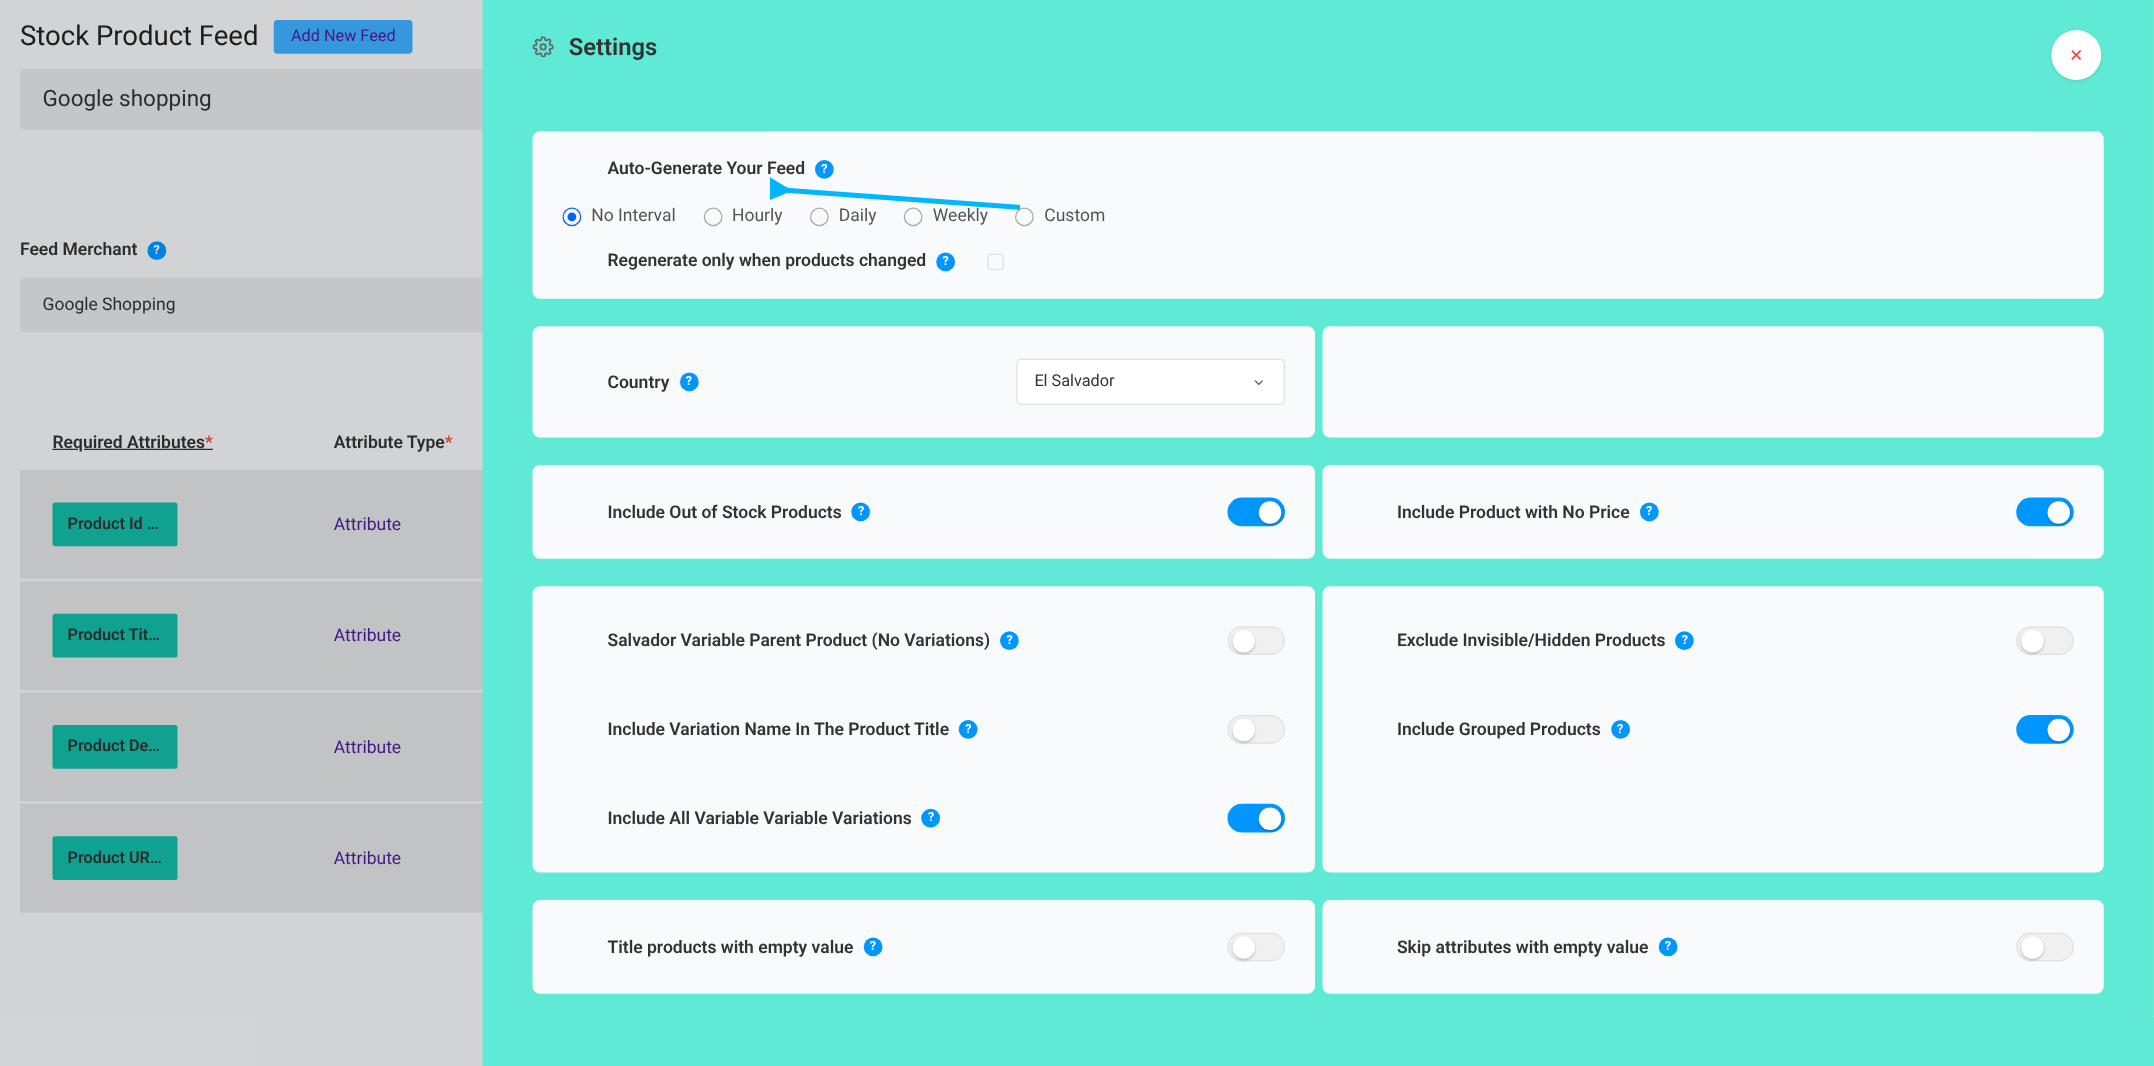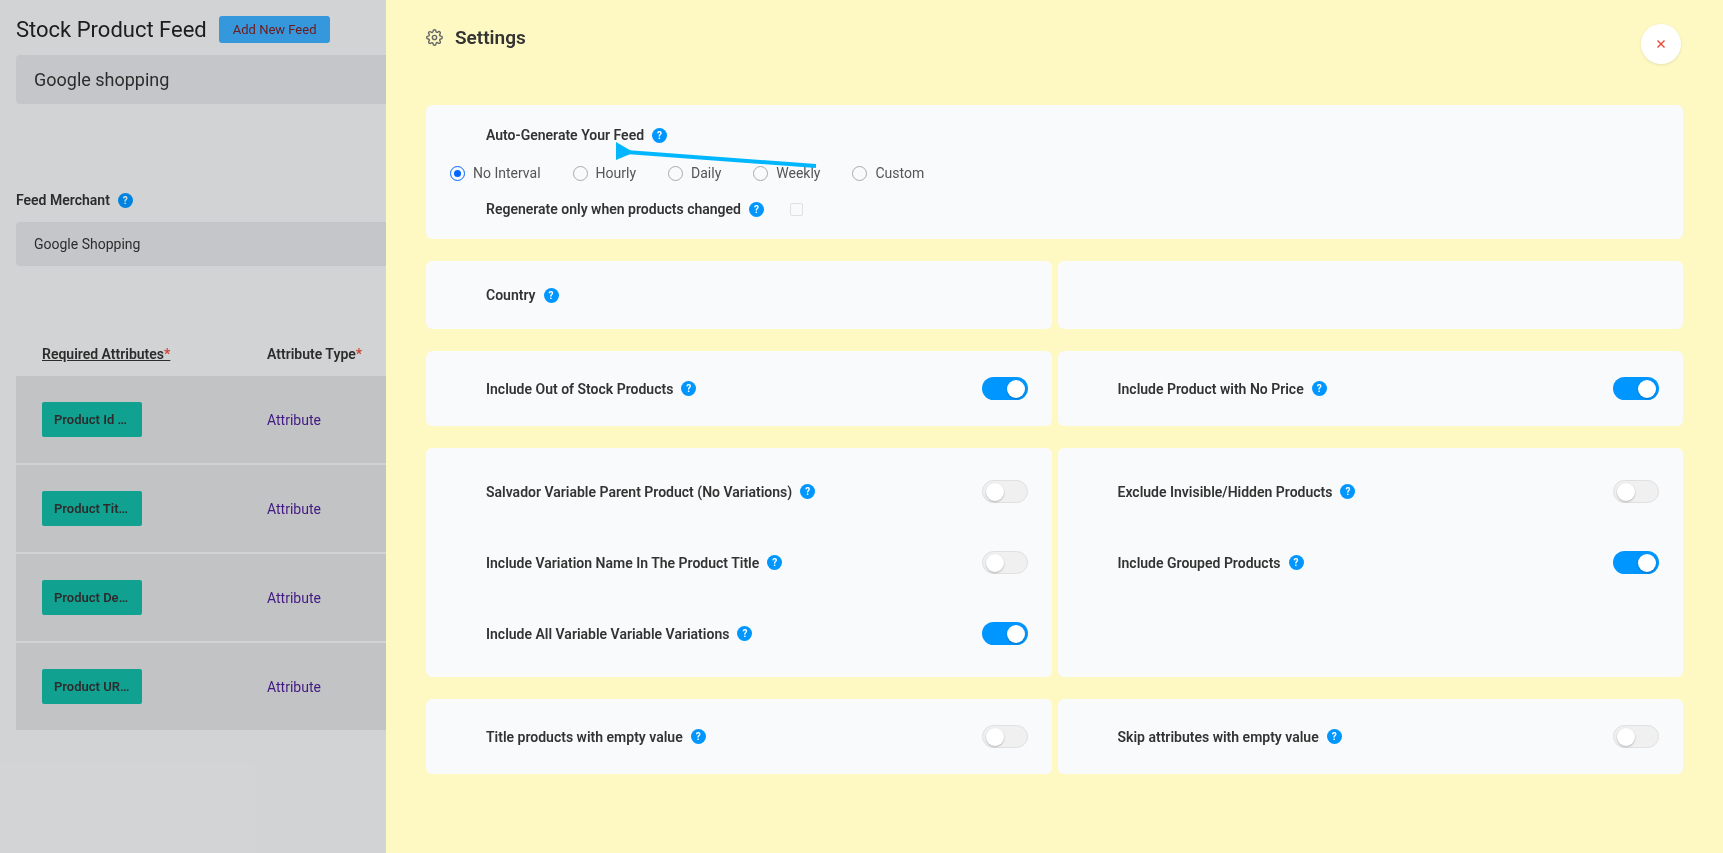--- a/index.html
+++ b/index.html
@@ -2,21 +2,21 @@
 <html><head>
   <meta charset="utf-8">
   <style>
     * { margin: 0; padding: 0; box-sizing: border-box; font-family: -apple-system, BlinkMacSystemFont, "Segoe UI", Roboto, sans-serif; }
     body { background: #f0f1f2; width: 1723px; height: 853px; overflow: hidden; position: relative; }
     
     .left-panel { position: absolute; left: 0; top: 0; width: 800px; height: 100%; padding: 16px; }
     
     .page-header { display: flex; align-items: center; gap: 12px; margin-bottom: 12px; }
     .page-title { font-size: 22px; font-weight: 400; color: #222; }
-    .add-feed-btn { background: #3daefc; color: #7f1d1d; border: none; padding: 6px 14px; border-radius: 3px; font-size: 13px; cursor: pointer; }
+    .add-feed-btn { background: #3daefc; color: #4c1d95; border: none; padding: 6px 14px; border-radius: 3px; font-size: 13px; cursor: pointer; }
     
     .feed-name-input { width: 765px; background: #e0e2e5; border: none; padding: 14px 18px; font-size: 18px; color: #333; border-radius: 4px; }
     
     .feed-merchant-section { margin-top: 88px; background: transparent; }
     .section-label { display: flex; align-items: center; gap: 8px; font-size: 14px; font-weight: 600; color: #333; margin-bottom: 14px; }
     
     .help-icon { display: inline-flex; align-items: center; justify-content: center; width: 15px; height: 15px; background: #0096ff; color: #fff; border-radius: 50%; font-size: 10px; font-weight: bold; }
     
     .merchant-select { width: 740px; background: #e0e2e5; border: none; padding: 14px 18px; border-radius: 4px; display: flex; justify-content: space-between; align-items: center; color: #333; font-size: 14px; }
     .chevron-down { width: 14px; height: 14px; }
@@ -25,33 +25,33 @@
     .attributes-header { display: flex; padding: 14px 26px; }
     .attr-col-1 { width: 225px; font-size: 14px; font-weight: 600; color: #333; text-decoration: underline; }
     .attr-col-2 { font-size: 14px; font-weight: 600; color: #333; }
     .required-star { color: #e74c3c; }
     
     .attr-row { display: flex; padding: 26px; background: #dcdee1; margin-bottom: 2px; align-items: center; }
     .attr-tag { background: #14b8a6; padding: 10px 12px; border-radius: 2px; font-size: 13px; font-weight: 600; color: #333; width: 100px; white-space: nowrap; overflow: hidden; text-overflow: ellipsis; position: relative; }
     .attr-tag::after { content: ''; position: absolute; right: -8px; top: 0; width: 0; height: 0; border-top: 19px solid transparent; border-bottom: 19px solid transparent; border-left: 8px solid #e8eaed; }
     .attr-type { margin-left: 125px; color: #4c1d95; font-size: 14px; }
     
-    .right-panel { position: absolute; left: 386px; top: 0; right: 0; bottom: 0; background: #fef9c3; padding: 26px 40px; overflow-y: auto; }
+    .right-panel { position: absolute; left: 386px; top: 0; right: 0; bottom: 0; background: #5eead4; padding: 26px 40px; overflow-y: auto; }
     
     .panel-header { display: flex; align-items: center; gap: 12px; margin-bottom: 56px; }
     .gear-icon { width: 17px; height: 17px; color: #666; }
     .panel-title { font-size: 19px; font-weight: 600; color: #333; }
     
     .close-btn { position: absolute; right: 42px; top: 24px; width: 40px; height: 40px; background: #fff; border-radius: 50%; display: flex; align-items: center; justify-content: center; cursor: pointer; box-shadow: 0 1px 3px rgba(0,0,0,0.1); color: #e74c3c; }
     
     .settings-card { background: #f9fafb; border-radius: 6px; padding: 22px 24px; margin-bottom: 22px; }
     
     .card-label { font-size: 14px; font-weight: 600; color: #333; display: flex; align-items: center; gap: 8px; margin-left: 36px; }
     
-    .radio-group { display: flex; gap: 32px; margin-top: 22px; align-items: center; }
+    .radio-group { display: flex; gap: 22px; margin-top: 22px; align-items: center; }
     .radio-item { display: flex; align-items: center; gap: 8px; font-size: 14px; color: #555; }
     .radio-circle { width: 15px; height: 15px; border: 1px solid #aaa; border-radius: 50%; display: flex; align-items: center; justify-content: center; }
     .radio-circle.checked { border-color: #0066ff; }
     .radio-circle.checked::after { content: ''; width: 7px; height: 7px; background: #0066ff; border-radius: 50%; }
     
     .regenerate-row { display: flex; align-items: center; gap: 8px; margin-top: 20px; }
     .checkbox { width: 13px; height: 13px; border: 1px solid #e0e0e0; border-radius: 2px; margin-left: 18px; }
     
     .arrow-annotation { position: absolute; left: 616px; top: 134px; pointer-events: none; }
     
@@ -177,20 +177,26 @@
       </div>
       <div class="checkbox"></div>
     </div>
   </div>
 
   <div class="two-col-row country-row">
     <div class="col-half">
       <div class="card-label">
         <span>Country</span>
         <span class="help-icon">?</span>
+      </div>
+      <div class="country-select">
+        <span>El Salvador</span>
+        <svg width="12" height="12" viewBox="0 0 24 24" fill="none" stroke="#555" stroke-width="2">
+            <polyline points="6 9 12 15 18 9"></polyline>
+          </svg>
       </div>
     </div>
     <div class="col-half"></div>
   </div>
 
   <div class="two-col-row">
     <div class="col-half">
       <div class="card-label">
         <span>Include Out of Stock Products</span>
         <span class="help-icon">?</span>

